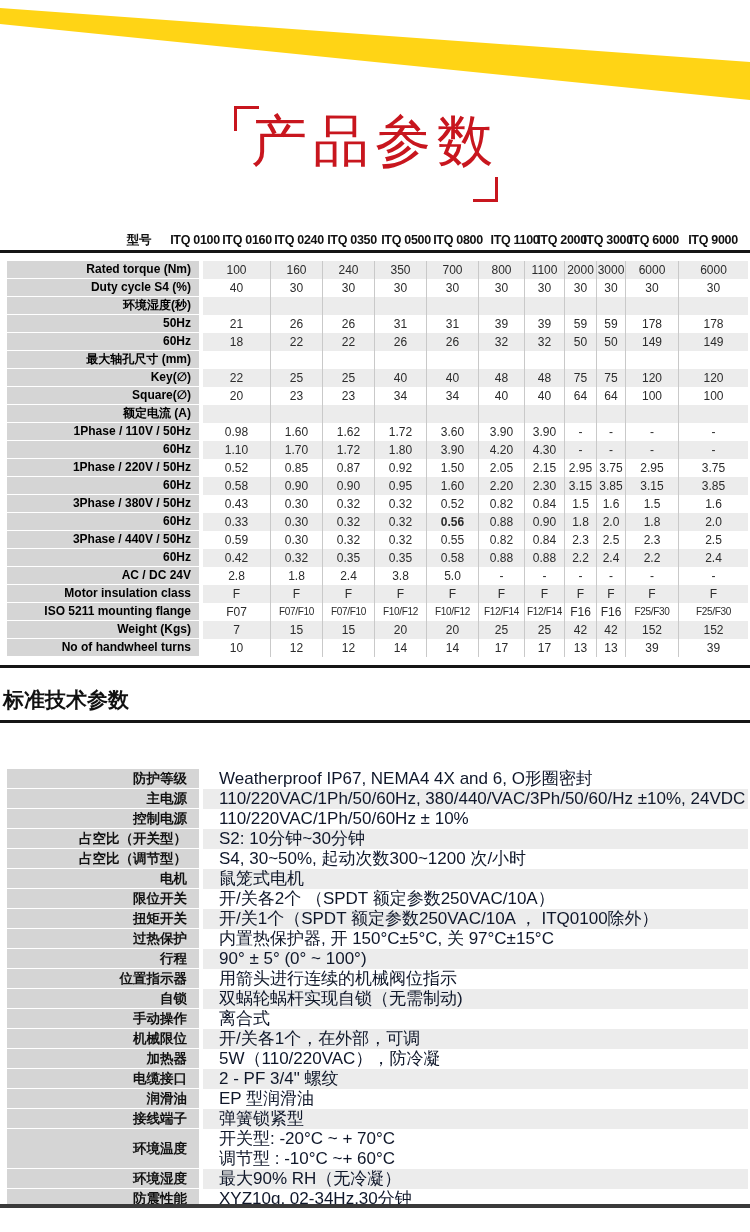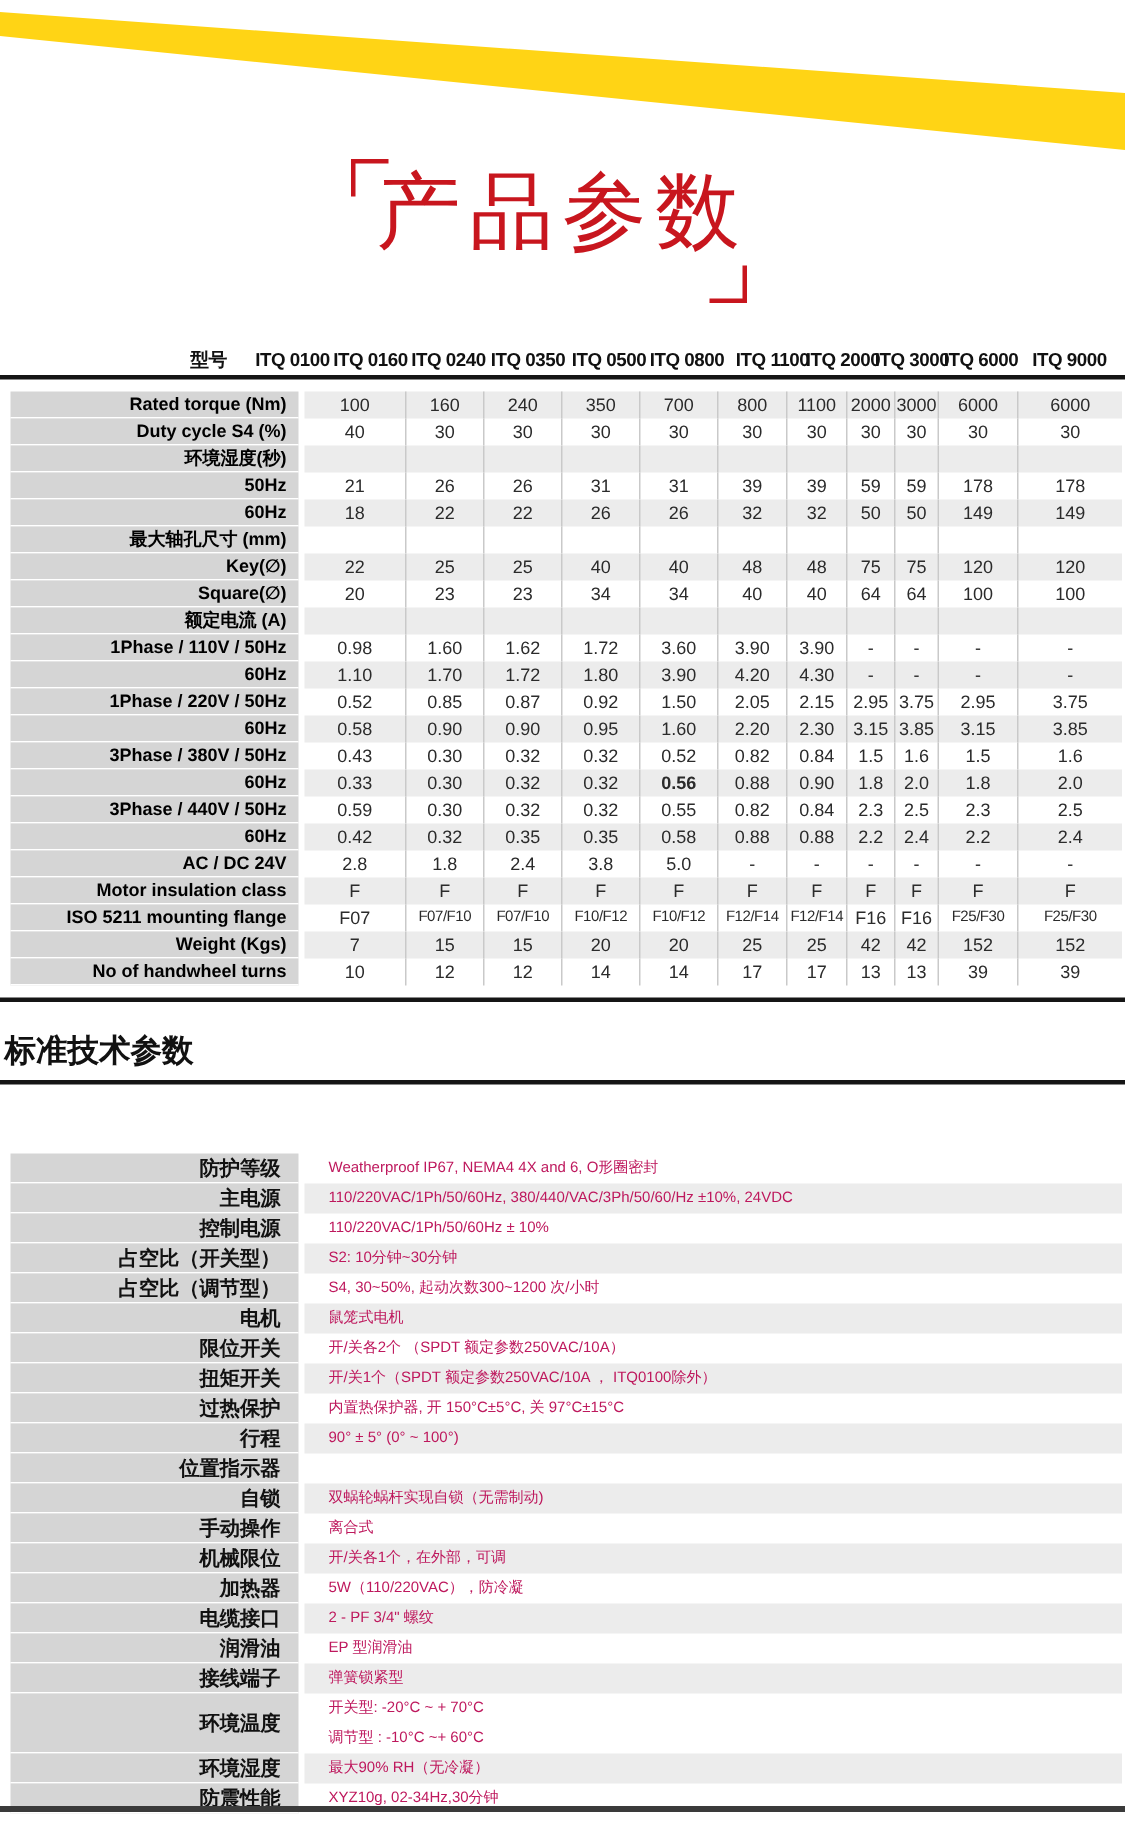--- a/index.html
+++ b/index.html
@@ -47,21 +47,21 @@
   
   .section-heading{position:absolute;left:3px;top:686px;font-size:21px;font-weight:700;color:#111;}
 
   
   .table2{position:absolute;left:7px;top:728px;width:741px;margin-top:41px;}
   .t2-row{display:flex;}
   .t2-label{width:192px;background:#D5D5D5;border-bottom:1px solid #fff;box-sizing:border-box;
             font-weight:700;font-size:13.5px;color:#111;text-align:right;
             padding-right:12px;white-space:nowrap;display:flex;align-items:center;justify-content:flex-end;}
   .t2-gap{width:4px;}
-  .t2-value{flex:1;font-size:10px;color:#be185d;padding-left:16px;box-sizing:border-box;}
+  .t2-value{flex:1;font-size:17px;color:#0f172a;padding-left:16px;box-sizing:border-box;}
   .t2-value .line{height:20px;line-height:20px;white-space:nowrap;}
   .t2-row:nth-child(even) .t2-value{background:#ECECEC;}
 </style>
 </head>
 <body>
 
 <div class="band"></div>
 
 <div class="title-wrap">
   <div class="bracket-tl"></div>
@@ -493,20 +493,23 @@
     <div class="t2-row">
       <div class="t2-label" style="height: 20px;">行程</div>
       <div class="t2-gap"></div>
       <div class="t2-value">
         <div class="line">90° ±  5° (0° ~ 100°)</div>
       </div>
     </div>
     <div class="t2-row">
       <div class="t2-label" style="height: 20px;">位置指示器</div>
       <div class="t2-gap"></div>
+      <div class="t2-value">
+        <div class="line">用箭头进行连续的机械阀位指示</div>
+      </div>
     </div>
     <div class="t2-row">
       <div class="t2-label" style="height: 20px;">自锁</div>
       <div class="t2-gap"></div>
       <div class="t2-value">
         <div class="line">双蜗轮蜗杆实现自锁（无需制动)</div>
       </div>
     </div>
     <div class="t2-row">
       <div class="t2-label" style="height: 20px;">手动操作</div>

